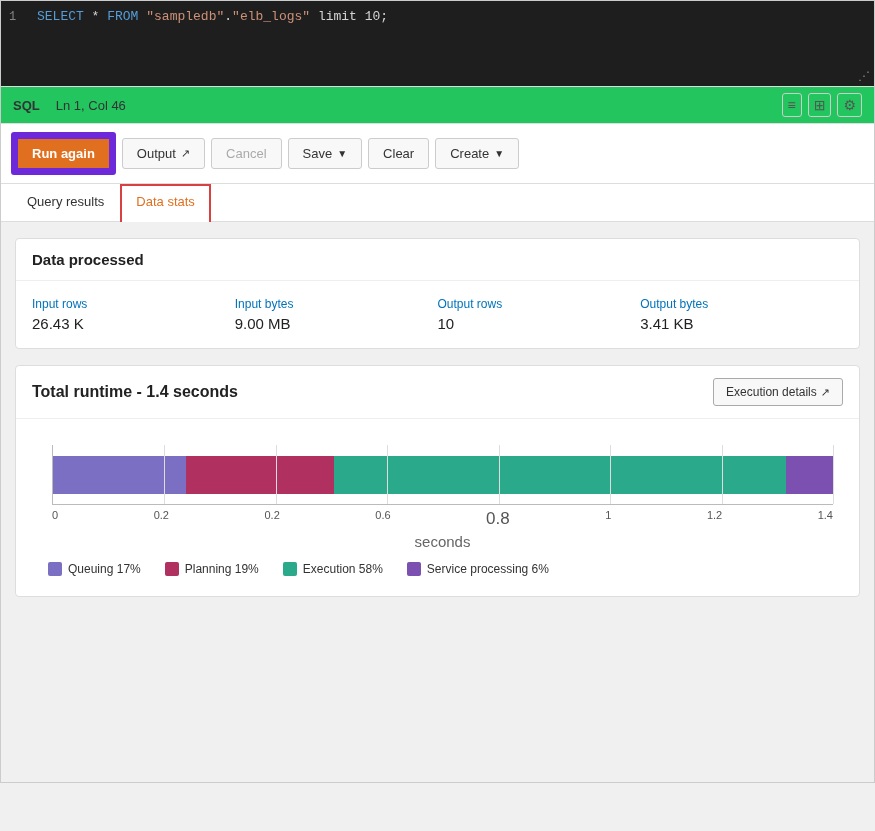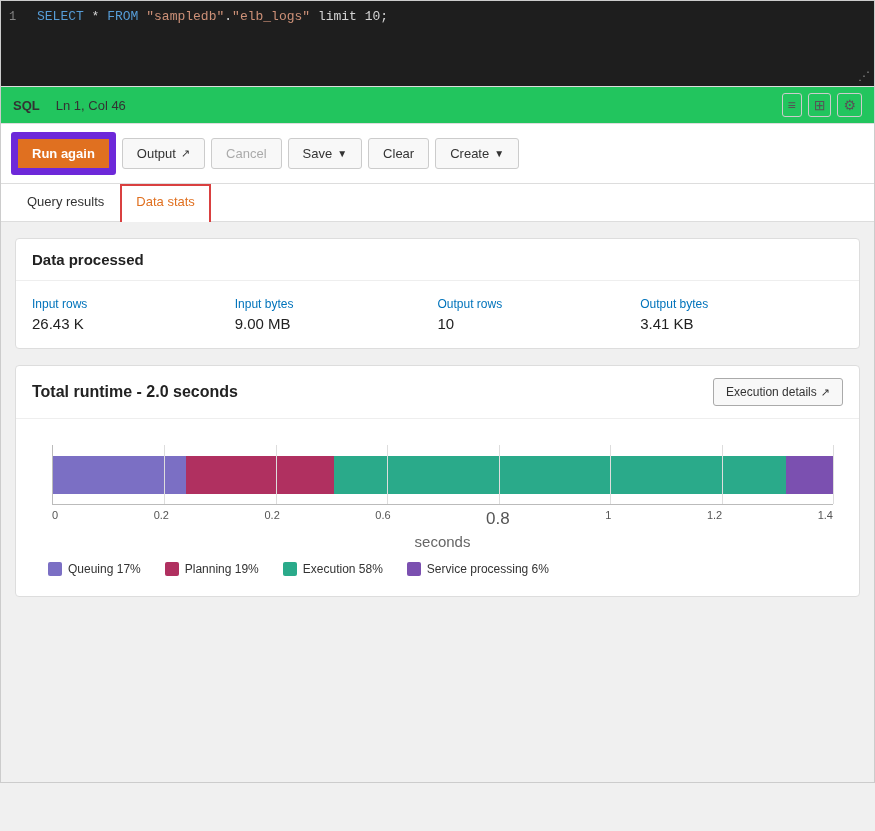--- a/index.html
+++ b/index.html
@@ -373,21 +373,21 @@
             <div class="stat-label">Output bytes</div>
             <div class="stat-value">3.41 KB</div>
           </div>
 
         </div>
       </div>
     </div>
 
     <div class="runtime-card">
       <div class="runtime-header">
-        <h3 class="runtime-title">Total runtime - 2.0 seconds</h3>
+        <h3 class="runtime-title">Total runtime - 1.4 seconds</h3>
         <button class="exec-details-btn">
           <span>Execution details</span>
           <span style="font-size:11px;">↗</span>
         </button>
       </div>
 
       <div class="chart-area">
 
         <div class="chart-container">
 

